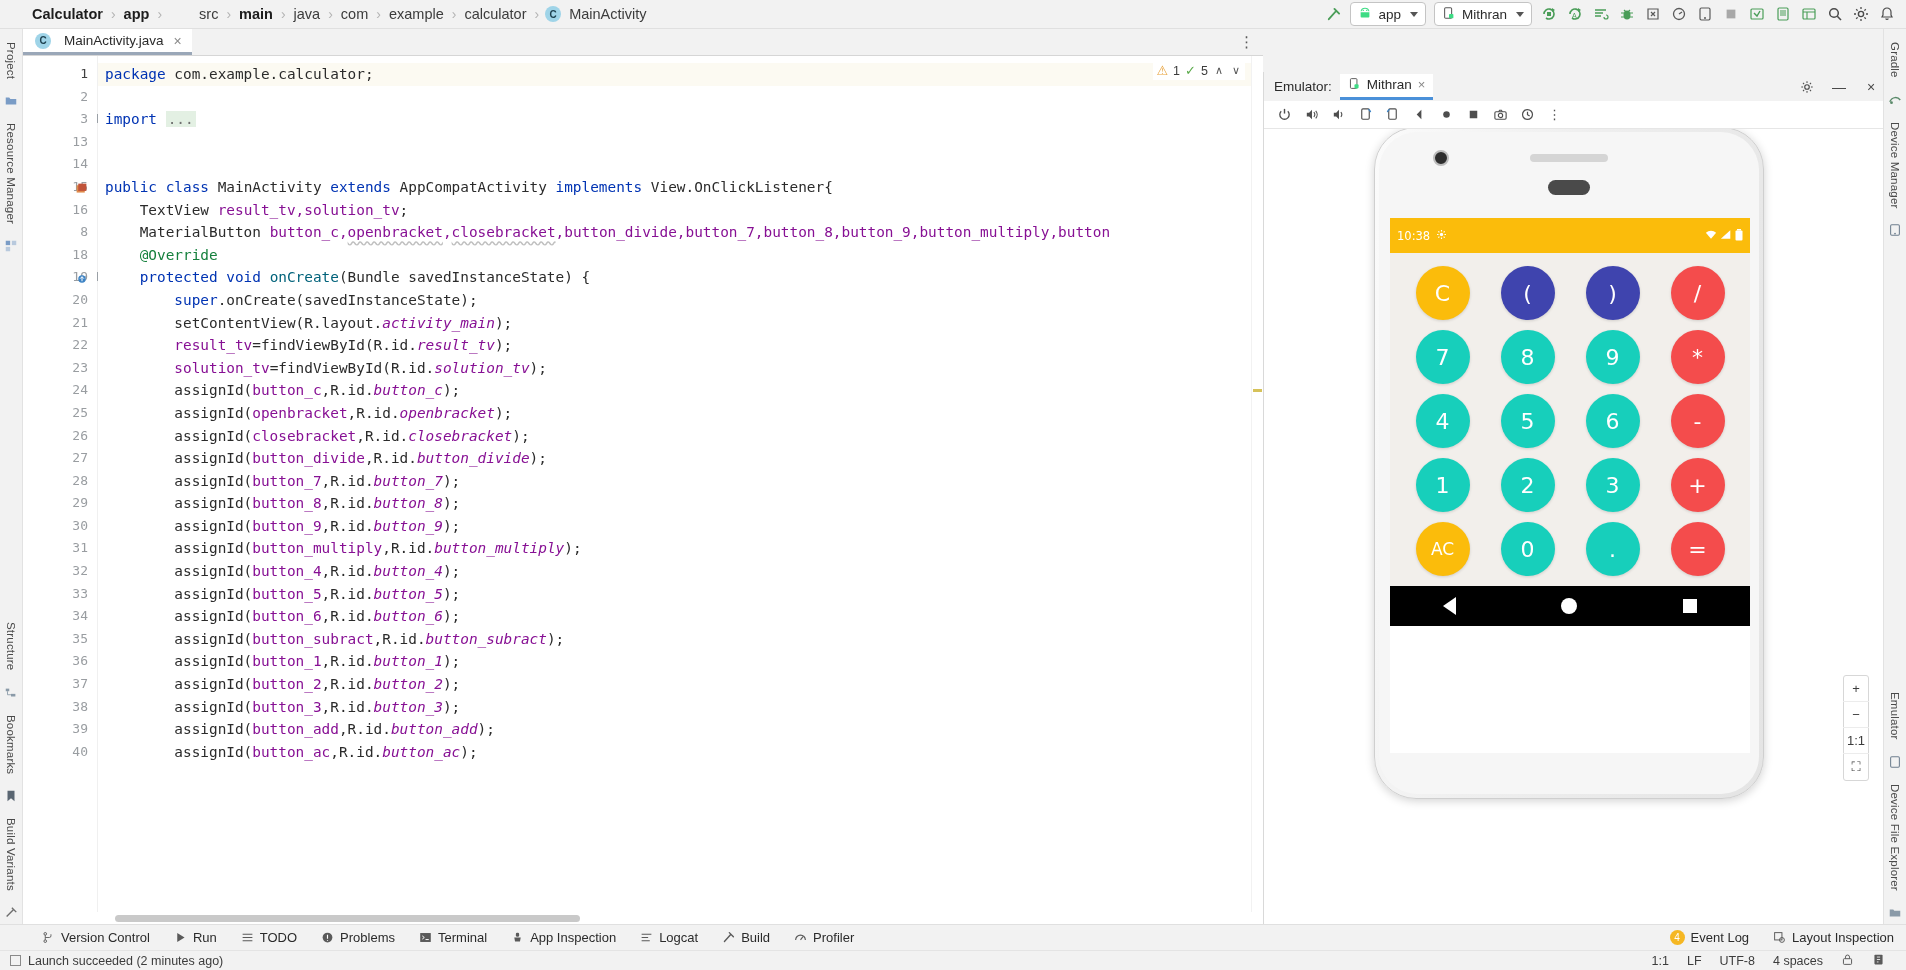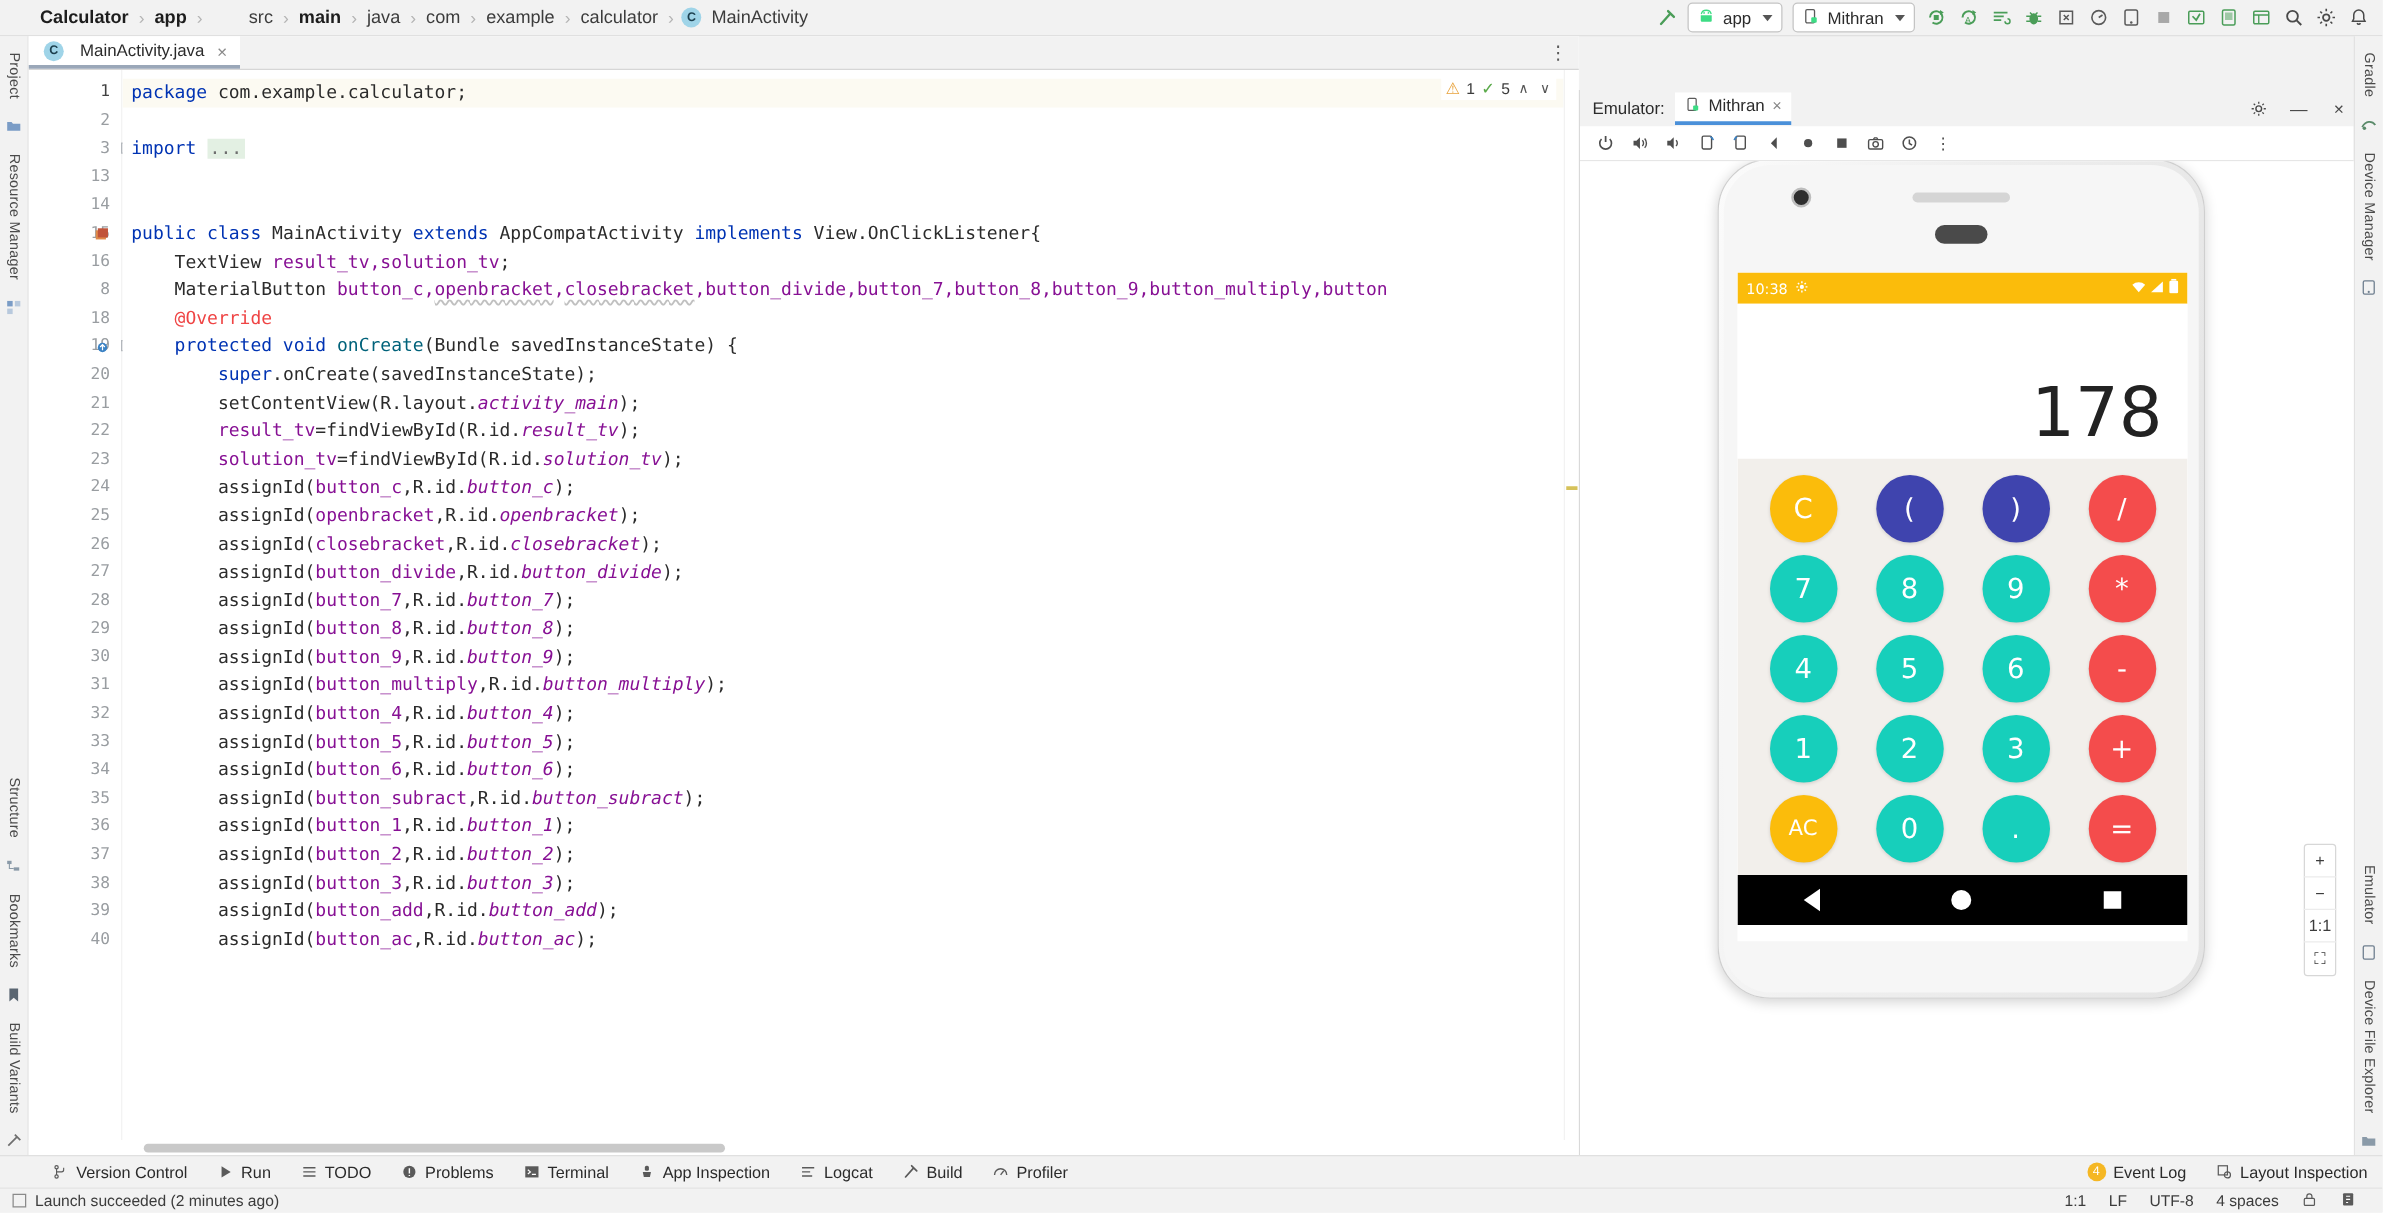--- a/index.html
+++ b/index.html
@@ -111,21 +111,21 @@
     flex: 1 1 auto; padding-top: 7px; position: relative;
     font-family: "DejaVu Sans Mono", monospace; font-size: 14.4px;
     white-space: pre; overflow: hidden; background: #fff;
   }
   .cline { height: 22.6px; line-height: 22.6px; padding-left: 7px; }
   .cline.hl { background: #fcfaf2; }
   .kw { color: #0033b3; }
   .fld { color: #871094; }
   .fldi { color: #871094; font-style: italic; }
   .mth { color: #00627a; }
-  .ann { color: #ef4444; }
+  .ann { color: #15803d; }
   .fold-chip { background: #e3f0e3; color: #6f6f6f; padding: 0 2px; }
   .wavy { text-decoration: underline; text-decoration-style: wavy; text-decoration-color: #c0c0c0; text-underline-offset: 3px; }
 
   
   .inspect {
     position: absolute; right: 18px; top: 5px;
     display: flex; align-items: center; gap: 5px;
     font-size: 12.5px; color: #3c3c3c; background: #fff; padding: 2px 3px; z-index: 5;
   }
   .warn-dot { color: #e8a33d; font-size: 13px; }
@@ -176,21 +176,21 @@
   .cam { position: absolute; left: 58px; top: 22px; width: 16px; height: 16px; border-radius: 50%; background: #2e2e2e; border: 2px solid #bdbdbd; }
   .speaker { position: absolute; left: 50%; top: 26px; transform: translateX(-50%); width: 78px; height: 8px; border-radius: 5px; background: #d5d5d5; }
   .earpiece { position: absolute; left: 50%; top: 52px; transform: translateX(-50%); width: 42px; height: 15px; border-radius: 9px; background: #4a4a4a; }
 
   .screen {
     position: absolute; left: 15px; top: 90px;
     width: 360px; height: 535px;
     background: #fff; overflow: hidden;
   }
   .statusbar {
-    height: 25px; display: flex; align-items: center;
+    height: 35px; display: flex; align-items: center;
     padding: 0 7px; color: #fff; font-size: 11.5px;
     font-family: "DejaVu Sans", sans-serif;
   }
   .sb-left { display: flex; align-items: center; gap: 6px; }
   .sb-right { margin-left: auto; display: flex; align-items: center; gap: 3px; font-size: 10px; }
   .display {
     height: 124px; background: #fff;
     display: flex; flex-direction: column; align-items: flex-end; justify-content: flex-end;
     padding: 0 20px 8px 0;
   }
@@ -642,24 +642,20 @@
                 </span>
                 <span>
                   <svg width="8" height="12" viewBox="0 0 8 12">
                       <rect x="2" y="0" width="4" height="1.5" fill="#fff"></rect>
                       <rect x="0.5" y="1.5" width="7" height="10" rx="1" fill="#fff"></rect>
                     </svg>
                 </span>
               </span>
             </div>
 
-            <div class="display">
-              <div class="solution"></div>
-              <div class="result">178</div>
-            </div>
 
             <div class="keypad" id="keypad">
                 <div class="key" style="background: rgb(251, 188, 11);">C</div>
                 <div class="key" style="background: rgb(63, 68, 174);">(</div>
                 <div class="key" style="background: rgb(63, 68, 174);">)</div>
                 <div class="key" style="background: rgb(244, 76, 76);">/</div>
                 <div class="key" style="background: rgb(23, 207, 187);">7</div>
                 <div class="key" style="background: rgb(23, 207, 187);">8</div>
                 <div class="key" style="background: rgb(23, 207, 187);">9</div>
                 <div class="key" style="background: rgb(244, 76, 76);">*</div>

